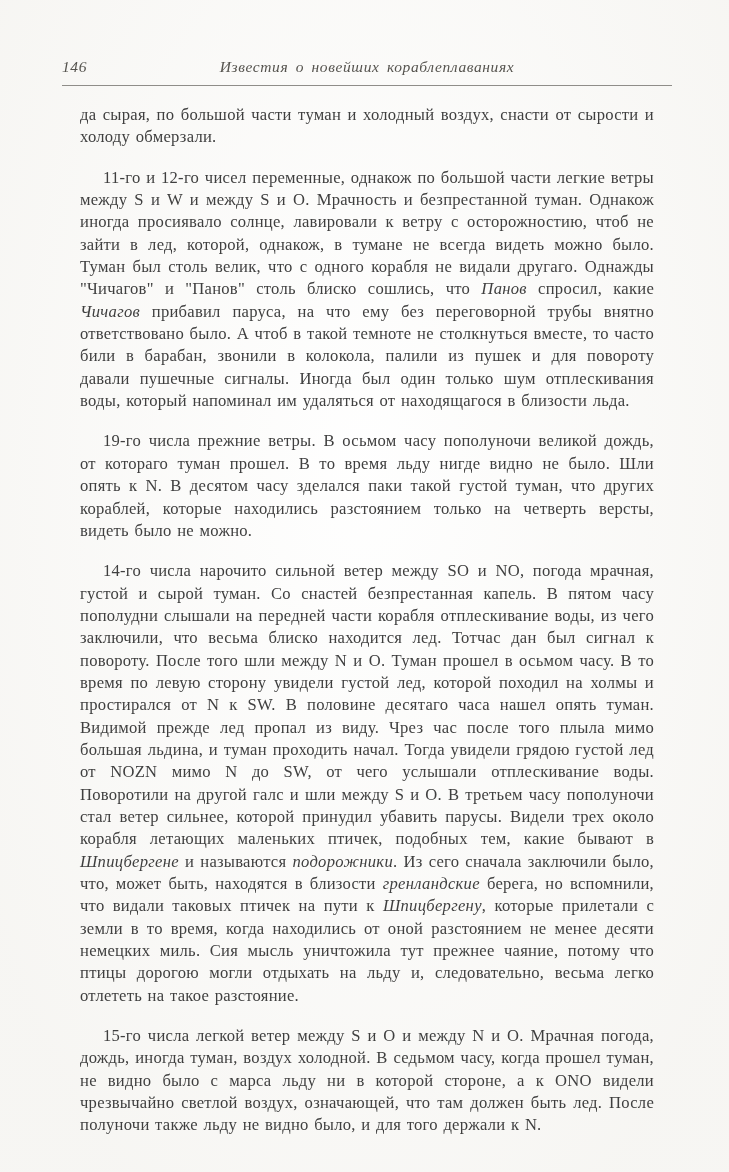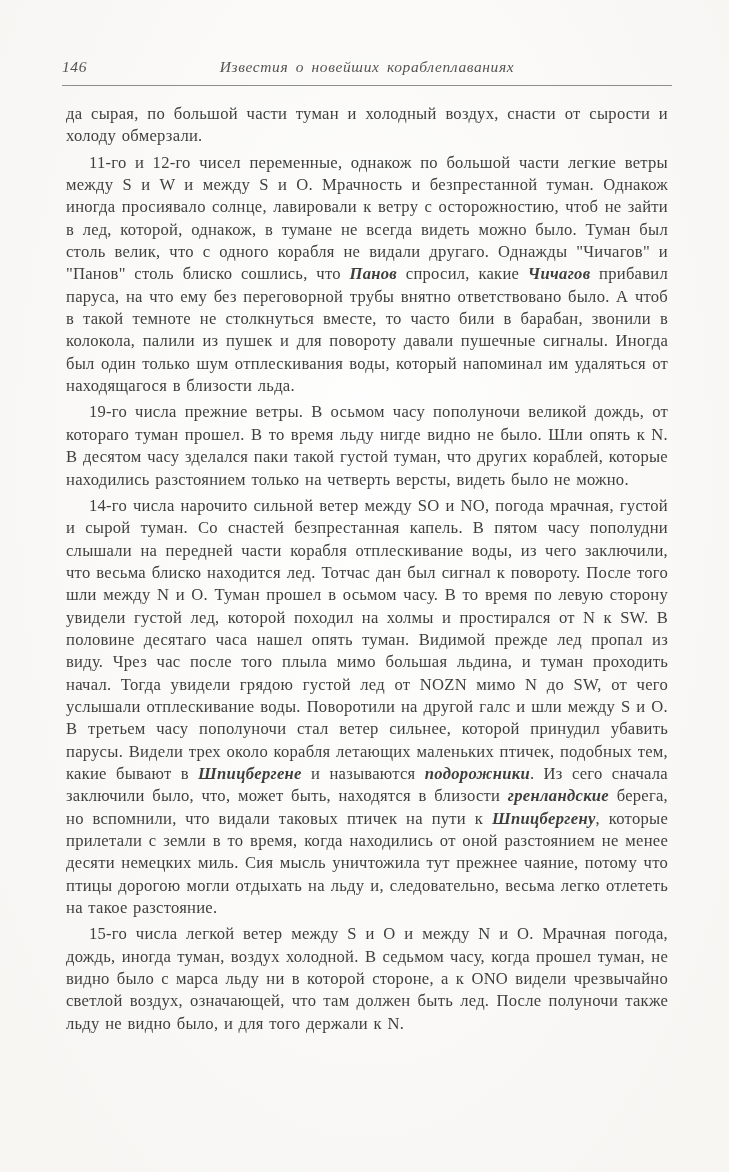--- a/index.html
+++ b/index.html
@@ -49,23 +49,23 @@
     height: 0;
   }
   .body-text {
     margin-top: 17px;
     font-size: 16.6px;
     line-height: 22.35px;
     text-align: justify;
     letter-spacing: 0.25px;
     word-spacing: 1.2px;
   }
-  .para { margin: 4px; }
+  .para { margin: 18px; }
   .para.indent { text-indent: 23px; }
-  .para i { letter-spacing: 0.3px; font-weight: bold; }
+  .para i { letter-spacing: 0.3px; }
 </style>
 </head>
 <body>
 
 <div class="page">
   <div class="column">
     <div class="running-header">
       <span class="pagenum">146</span>
       <span class="running-title">Известия о новейших кораблеплаваниях</span>
     </div>

